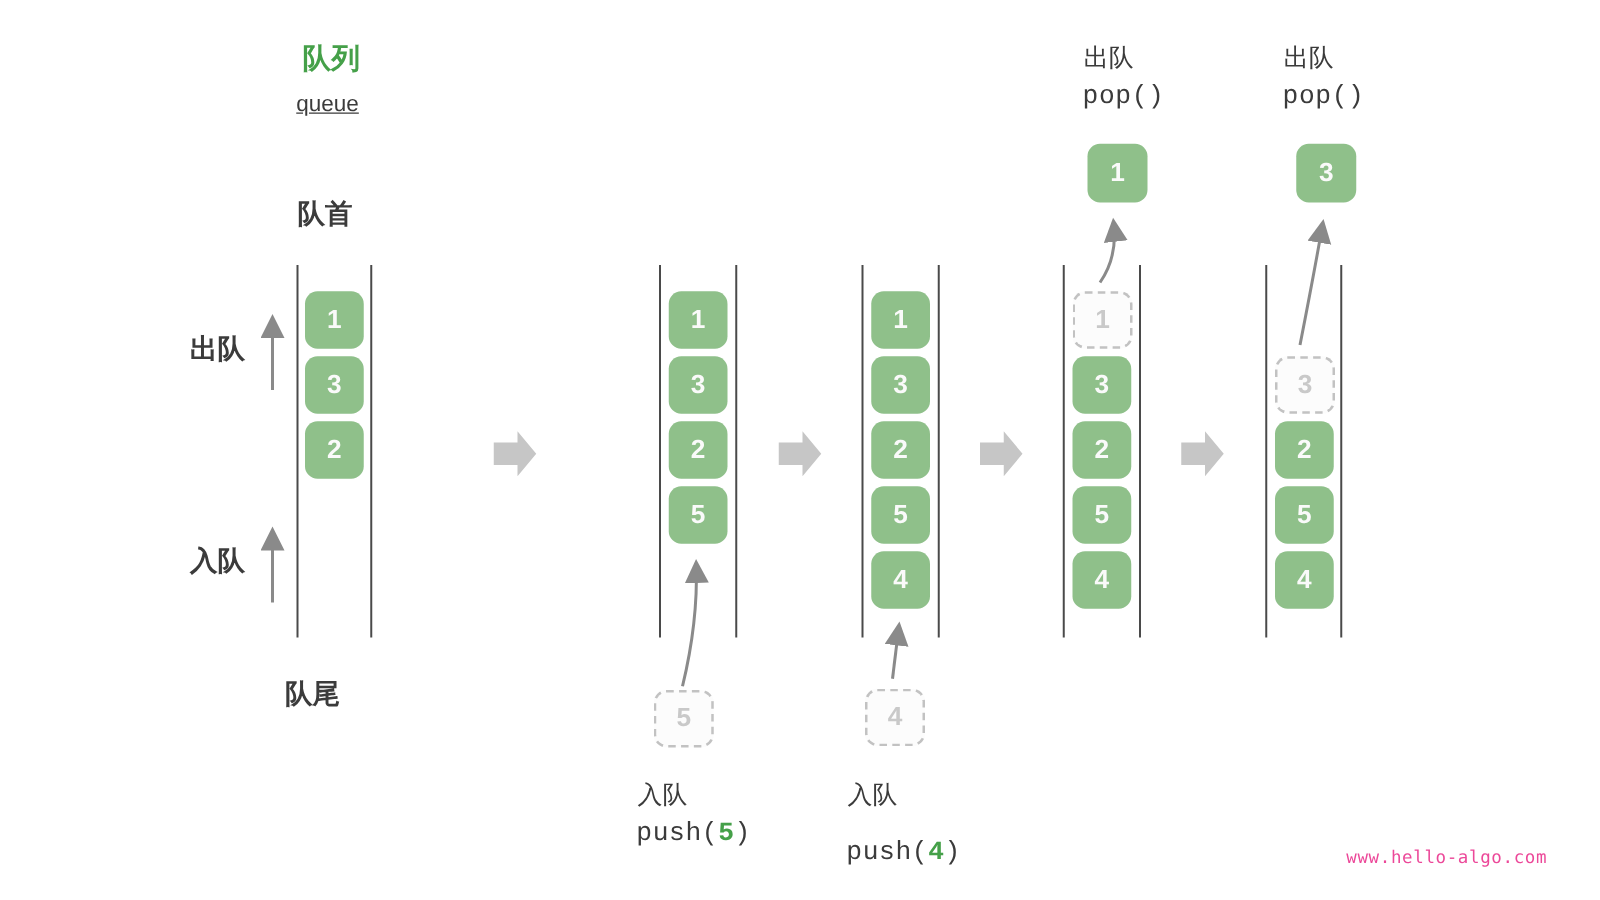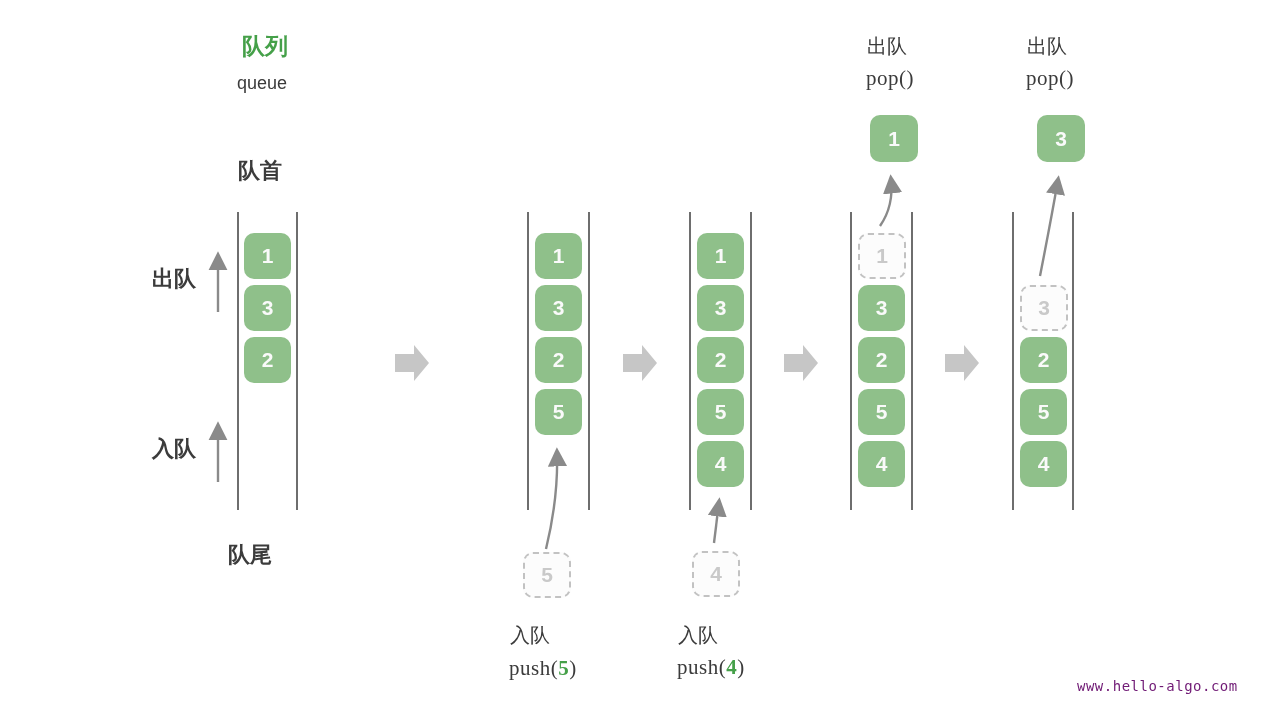--- a/index.html
+++ b/index.html
@@ -4,29 +4,29 @@
 <style>
   html,body{margin:0;padding:0;background:#fff;}
   .canvas{position:relative;width:1280px;height:720px;background:#ffffff;overflow:hidden;
           font-family:"Liberation Sans",sans-serif;}
   .abs{position:absolute;}
   .overlay{position:absolute;left:0;top:0;pointer-events:none;}
   .title-zh{font-size:23px;font-weight:bold;color:#45a049;}
   .title-en{font-size:18px;color:#3b3b3b;}
   .side-lbl{font-size:22px;font-weight:bold;color:#3b3b3b;}
   .op-lbl{font-size:20px;color:#3b3b3b;}
-  .code{font-family:Liberation Serif, serif;font-size:21px;color:#3b3b3b;letter-spacing:.5px;white-space:pre;}
+  .code{font-family:Liberation Mono, monospace;font-size:21px;color:#3b3b3b;letter-spacing:.5px;white-space:pre;}
   .code .arg{color:#45a049;font-weight:bold;}
   .gbox{position:absolute;width:47px;height:46px;border-radius:10px;background:#8fc08a;
         color:#fafafa;font-size:21px;font-weight:bold;
         display:flex;align-items:center;justify-content:center;}
   .ghost{position:absolute;width:44px;height:42px;border-radius:10px;border:2px dashed #c2c2c2;
          background:#fcfcfc;color:#c9c9c9;font-size:21px;font-weight:bold;
          display:flex;align-items:center;justify-content:center;}
-  .watermark{font-family:"DejaVu Sans Mono",monospace;font-size:14px;color:#701a75;letter-spacing:.5px;}
+  .watermark{font-family:"DejaVu Sans Mono",monospace;font-size:14px;color:#ec4899;letter-spacing:.5px;}
 </style>
 </head>
 <body>
 
 <div class="canvas">
 
   <svg class="overlay" width="1280" height="720" viewBox="0 0 1280 720">
     <defs>
       <marker id="ah" markerWidth="9" markerHeight="9" refX="6" refY="4" orient="auto">
         <path d="M0,0 L8,4 L0,8 Z" fill="#8a8a8a"></path>
@@ -57,21 +57,21 @@
       <path d="M218,312 L218,256" marker-end="url(#ah)"></path>
       <path d="M218,482 L218,426" marker-end="url(#ah)"></path>
       <path d="M546,549 C554,516 558,484 557,452" marker-end="url(#ah)"></path>
       <path d="M714,543 L719,502" marker-end="url(#ah)"></path>
       <path d="M880,226 Q894,206 891,179" marker-end="url(#ah)"></path>
       <path d="M1040,276 Q1051,220 1058,180" marker-end="url(#ah)"></path>
     </g>
   </svg>
 
   <div class="abs title-zh" style="left:242px;top:31px;">队列</div>
-  <div class="abs title-en" style="left:237px;top:73px;">queue</div>
+  <div class="abs title-en" style="left:237px;top:73px;text-decoration:underline;">queue</div>
 
   <div class="abs side-lbl" style="left:238px;top:156px;text-align:right;">队首</div>
   <div class="abs side-lbl" style="left:152px;top:264px;">出队</div>
   <div class="abs side-lbl" style="left:152px;top:434px;">入队</div>
   <div class="abs side-lbl" style="left:228px;top:540px;">队尾</div>
 
   <div class="gbox" style="left:244px;top:233px;">1</div>
   <div class="gbox" style="left:244px;top:285px;">3</div>
   <div class="gbox" style="left:244px;top:337px;">2</div>
 
@@ -98,21 +98,21 @@
   <div class="ghost" style="left:1020px;top:285px;">3</div>
   <div class="gbox" style="left:1020px;top:337px;">2</div>
   <div class="gbox" style="left:1020px;top:389px;">5</div>
   <div class="gbox" style="left:1020px;top:441px;">4</div>
   <div class="gbox" style="left:1037px;top:115px;width:48px;height:47px;">3</div>
 
   <div class="abs op-lbl" style="left:510px;top:622px;">入队</div>
   <div class="abs code" style="left:509px;top:656px;"><span>push(</span><span class="arg">5</span><span>)</span></div>
 
   <div class="abs op-lbl" style="left:678px;top:622px;">入队</div>
-  <div class="abs code" style="left:677px;top:655px;"><span>push(</span><span class="arg">4</span><span>)</span></div>
+  <div class="abs code" style="left:677px;top:671px;"><span>push(</span><span class="arg">4</span><span>)</span></div>
 
   <div class="abs op-lbl" style="left:867px;top:33px;">出队</div>
   <div class="abs code" style="left:866px;top:66px;">pop()</div>
 
   <div class="abs op-lbl" style="left:1027px;top:33px;">出队</div>
   <div class="abs code" style="left:1026px;top:66px;">pop()</div>
 
   <div class="abs watermark" style="left:1077px;top:678px;">www.hello-algo.com</div>
 
 </div>

